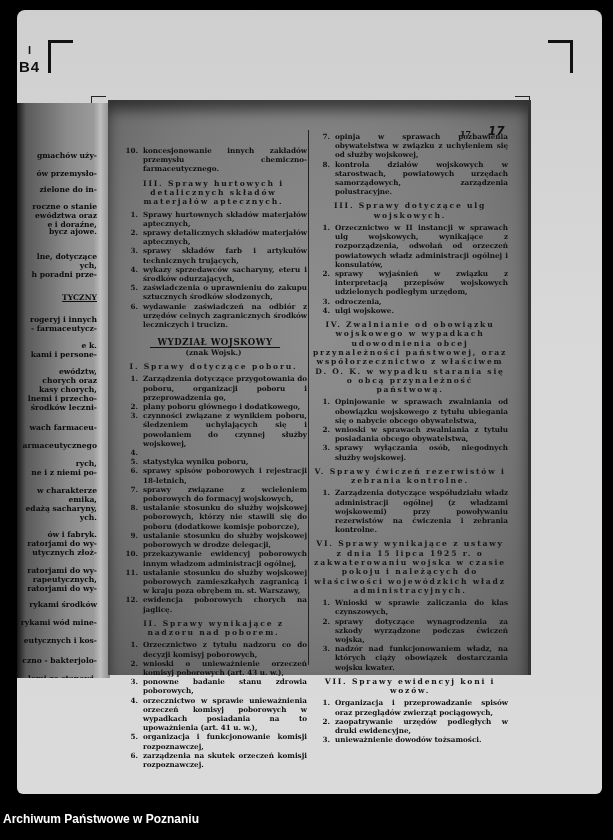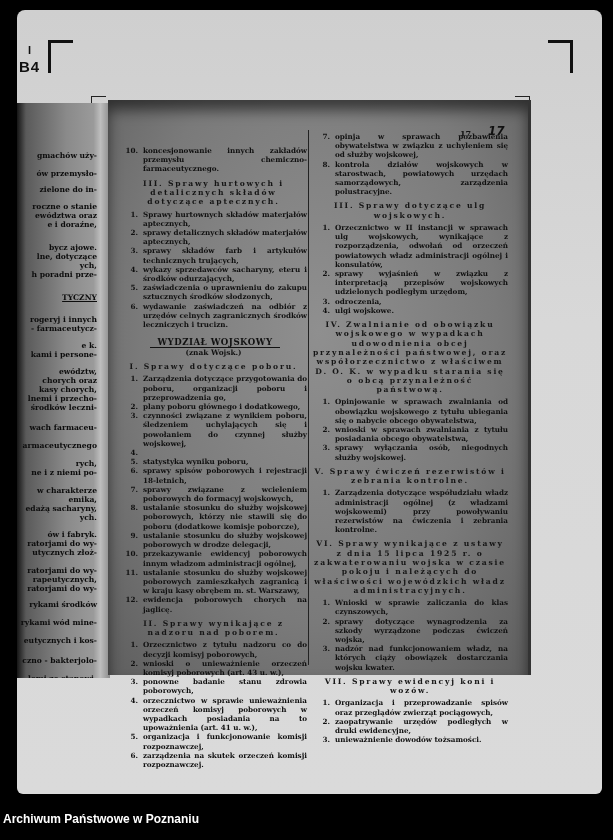--- a/index.html
+++ b/index.html
@@ -52,21 +52,21 @@
 <div class="tab-l"></div>
 <div class="tab-r"></div>
 
 <div class="leftpage" id="leftpage">
     <div class="ln" style="top: 48px;">gmachów uży-</div>
     <div class="ln" style="top: 66px;">ów przemysło-</div>
     <div class="ln" style="top: 82px;">zielone do in-</div>
     <div class="ln" style="top: 99px;">roczne o stanie</div>
     <div class="ln" style="top: 108px;">ewództwa oraz</div>
     <div class="ln" style="top: 117px;">e i doraźne,</div>
-    <div class="ln" style="top: 140px;">bycz ajowe.</div>
+    <div class="ln" style="top: 124px;">bycz ajowe.</div>
     <div class="ln" style="top: 149px;">lne, dotyczące</div>
     <div class="ln" style="top: 158px;">ych,</div>
     <div class="ln" style="top: 167px;">h poradni prze-</div>
     <div class="ln" style="top: 190px; text-decoration: underline;">TYCZNY</div>
     <div class="ln" style="top: 212px;">rogeryj i innych</div>
     <div class="ln" style="top: 221px;">- farmaceutycz-</div>
     <div class="ln" style="top: 238px;">e k.</div>
     <div class="ln" style="top: 247px;">kami i persone-</div>
     <div class="ln" style="top: 264px;">ewództw,</div>
     <div class="ln" style="top: 273px;">chorych oraz</div>
@@ -98,21 +98,21 @@
 <div class="page">
   <div class="pg-num">17</div>
   <div class="pg-hand">17</div>
   <div class="divider"></div>
 
   <div class="colL">
     <div class="item">
       <span class="n">10.</span>
       <span class="x">koncesjonowanie innych zakładów przemysłu chemiczno-farmaceutycznego.</span>
     </div>
-    <div class="sec">III. Sprawy hurtowych i detalicznych składów dotyczące aptecznych.</div>
+    <div class="sec">III. Sprawy hurtowych i detalicznych składów materjałów aptecznych.</div>
     <div>
         <div class="item">
           <span class="n">1.</span>
           <span class="x">Sprawy hurtownych składów materjałów aptecznych,</span>
         </div>
         <div class="item">
           <span class="n">2.</span>
           <span class="x">sprawy detalicznych składów materjałów aptecznych,</span>
         </div>
         <div class="item">
@@ -172,21 +172,21 @@
         <div class="item">
           <span class="n">9.</span>
           <span class="x">ustalanie stosunku do służby wojskowej poborowych w drodze delegacji,</span>
         </div>
         <div class="item">
           <span class="n">10.</span>
           <span class="x">przekazywanie ewidencyj poborowych innym władzom administracji ogólnej,</span>
         </div>
         <div class="item">
           <span class="n">11.</span>
-          <span class="x">ustalanie stosunku do służby wojskowej poborowych zamieszkałych zagranicą i w kraju kasy obrębem m. st. Warszawy,</span>
+          <span class="x">ustalanie stosunku do służby wojskowej poborowych zamieszkałych zagranicą i w kraju poza obrębem m. st. Warszawy,</span>
         </div>
         <div class="item">
           <span class="n">12.</span>
           <span class="x">ewidencja poborowych chorych na jaglicę.</span>
         </div>
       </div>
 
     <div class="sec">II. Sprawy wynikające z nadzoru nad poborem.</div>
     <div>
         <div class="item">

